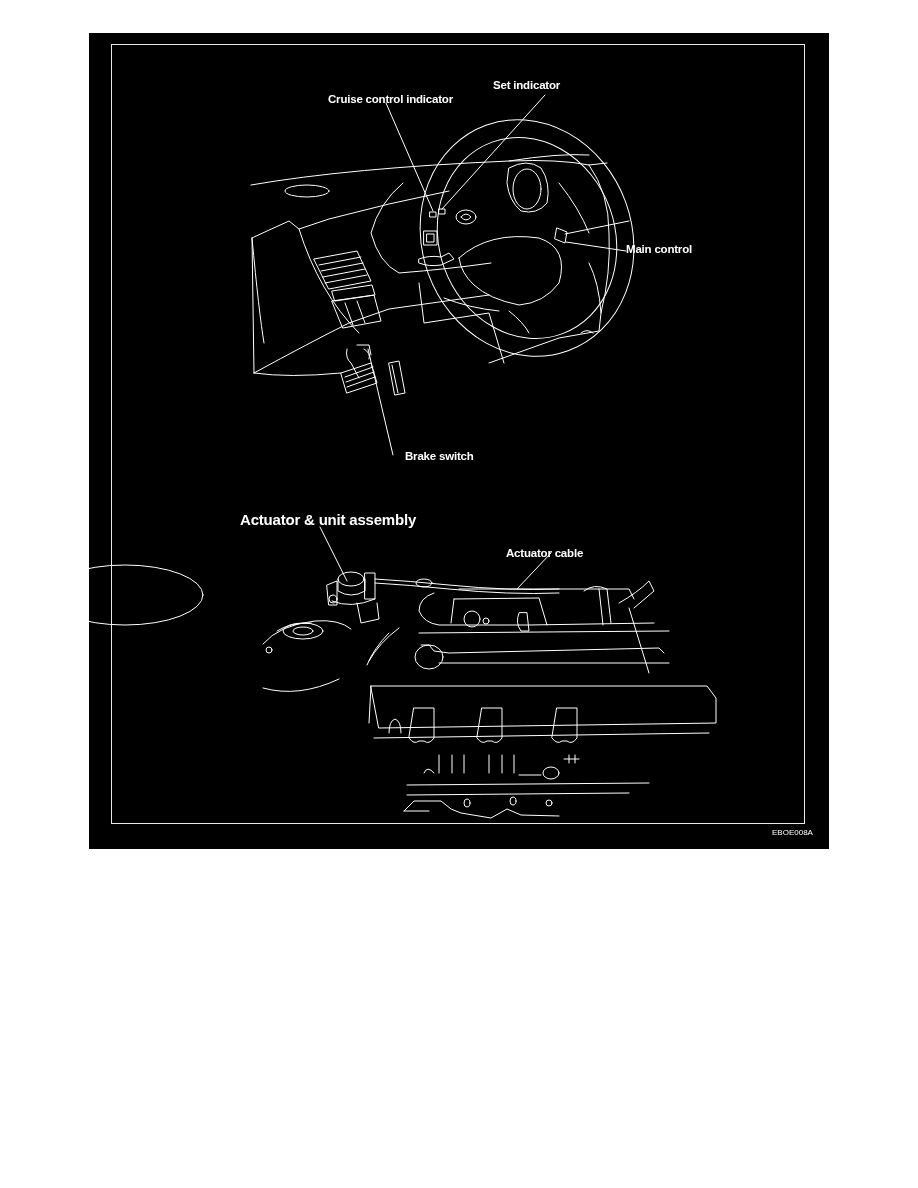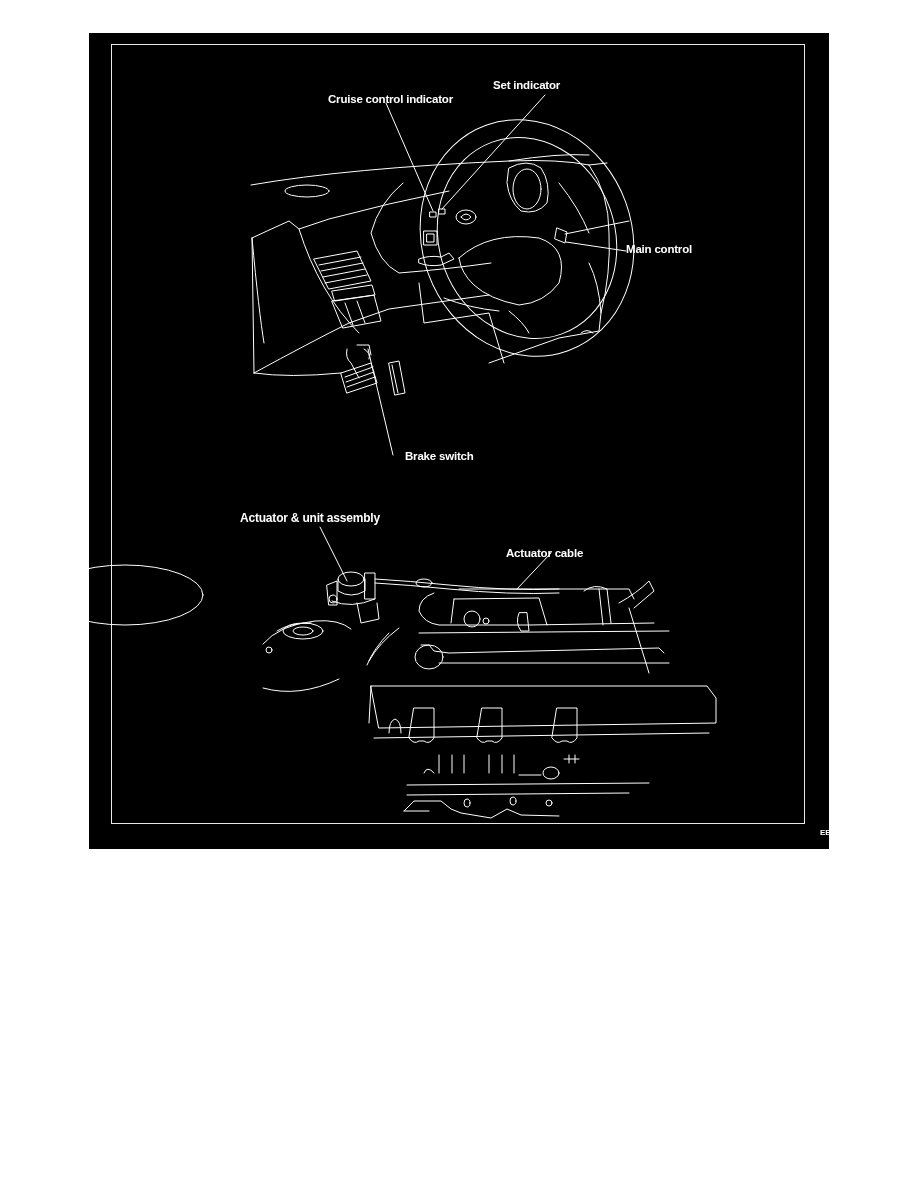--- a/index.html
+++ b/index.html
@@ -1,21 +1,21 @@
 <!DOCTYPE html>
 <html><head>
 <meta charset="utf-8">
 <style>
   html, body { margin: 0; padding: 0; background: #ffffff; }
   body { width: 918px; height: 1188px; position: relative; overflow: hidden; font-family: "Liberation Sans", sans-serif; }
   #figure { position: absolute; left: 89px; top: 33px; width: 740px; height: 816px; background: #000000; }
   #frame { position: absolute; left: 22px; top: 11px; width: 694px; height: 780px; border: 1px solid #e8e8e8; box-sizing: border-box; }
   svg.art { position: absolute; left: 0; top: 0; }
   .lbl { position: absolute; color: #ffffff; font-size: 11.5px; font-weight: bold; white-space: nowrap; letter-spacing: -0.2px; }
-  .code { position: absolute; color: #ffffff; font-size: 8px; font-weight: bold; letter-spacing: 0; margin-left: 48px; }
+  .code { position: absolute; color: #ffffff; font-size: 8px; font-weight: normal; letter-spacing: 0; }
 </style>
 </head>
 <body>
 
 <div id="figure">
   <div id="frame"></div>
 
   <svg class="art" width="740" height="816" viewBox="0 0 740 816">
     <g fill="none" stroke="#ffffff" stroke-width="1" stroke-linecap="round" stroke-linejoin="round">
 
@@ -177,17 +177,17 @@
         <path d="M231 494 L258 548"></path>
         <path d="M462 520 L428 556"></path>
       </g>
     </g>
   </svg>
 
   <span class="lbl" style="left:239px; top:60px;">Cruise control indicator</span>
   <span class="lbl" style="left:404px; top:46px;">Set indicator</span>
   <span class="lbl" style="left:537px; top:210px;">Main control</span>
   <span class="lbl" style="left:293px; top:417px;margin-left:23px;">Brake switch</span>
-  <span class="lbl" style="left:151px; top:478px; font-size:12px;">Actuator &amp; unit assembly</span>
+  <span class="lbl" style="left:151px; top:478px; font-size:15px;">Actuator &amp; unit assembly</span>
   <span class="lbl" style="left:417px; top:503px;margin-top:11px;">Actuator cable</span>
 
   <span class="code" style="left:683px; top:795px;">EBOE008A</span>
 </div>
 
 </body></html>

